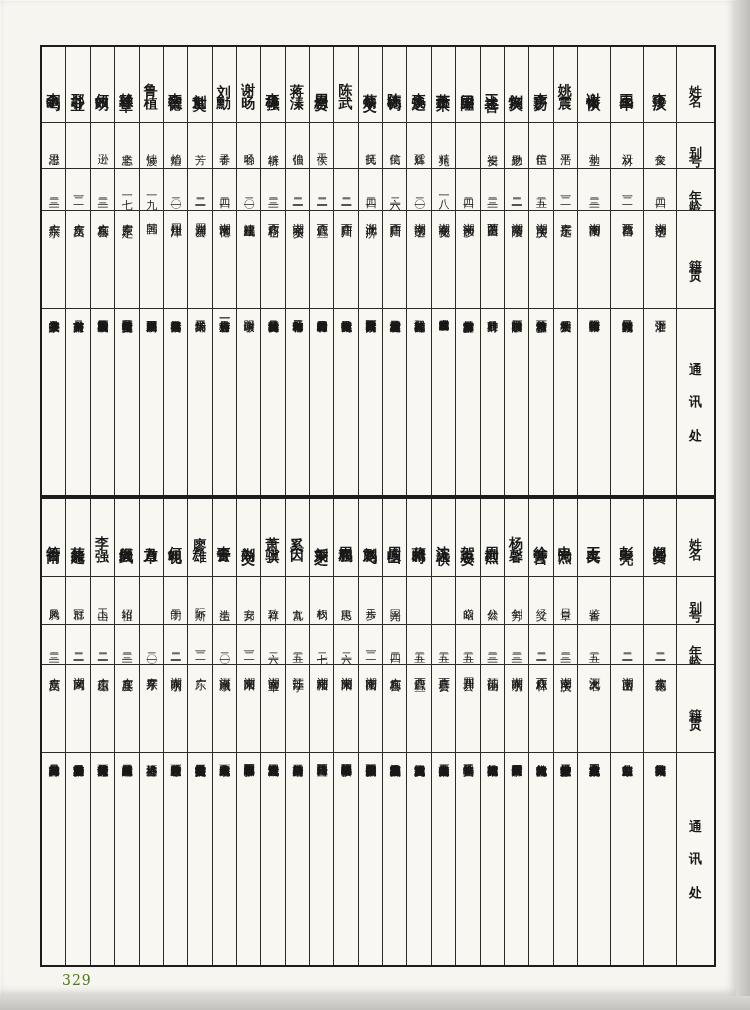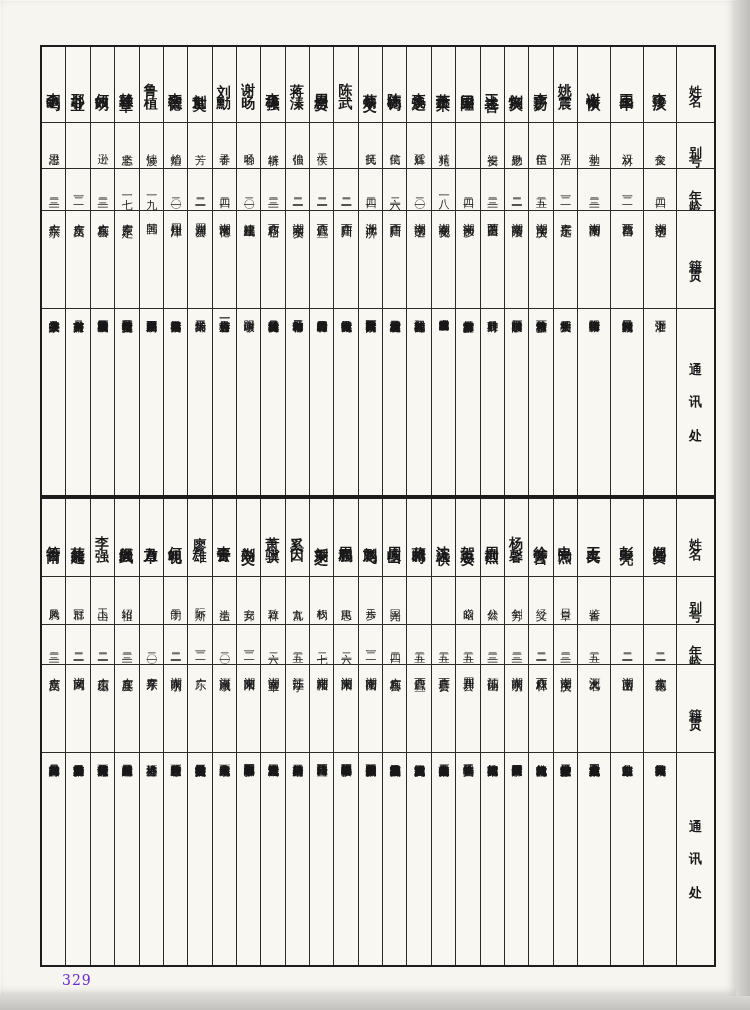--- a/index.html
+++ b/index.html
@@ -63,21 +63,21 @@
   #table-bottom .r-alias{height:48px;}
   #table-bottom .r-age{height:40px;}
   #table-bottom .r-native{height:88px;}
   #table-bottom .r-contact{flex:1;}
   .header-col .cell{font-weight:700;justify-content:center;}
   .header-col .r-name,.header-col .r-alias,.header-col .r-age,.header-col .r-native{letter-spacing:.7em;font-size:13px;}
   .header-col .r-contact{letter-spacing:2.6em;font-size:13px;}
   .page-number{
     position:absolute;left:62px;top:972px;
     font-family:"DejaVu Serif",serif;
-    font-size:14px;color:#6d28d9;letter-spacing:1px;
+    font-size:14px;color:#4d7c0f;letter-spacing:1px;
   }
   .scan-edge-r{position:absolute;right:0;top:0;width:14px;height:1010px;background:linear-gradient(to right,#d9d8d4,#bdbcb8);}
   .scan-edge-b{position:absolute;left:0;bottom:0;width:750px;height:14px;background:linear-gradient(to bottom,#d9d8d4,#c2c1bd);}
 </style>
 </head>
 <body>
 
 <div class="page">
 
   <div class="roster" id="table-top">

